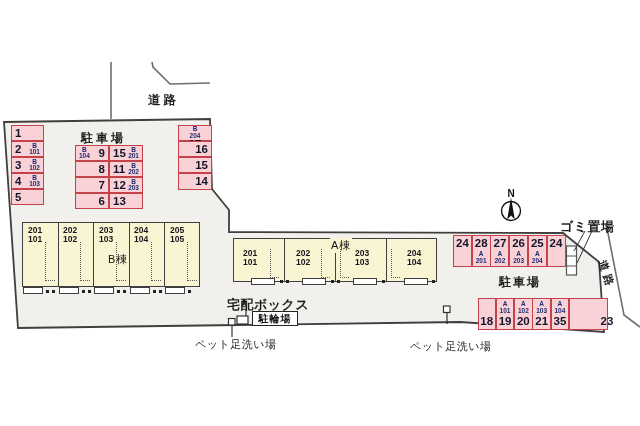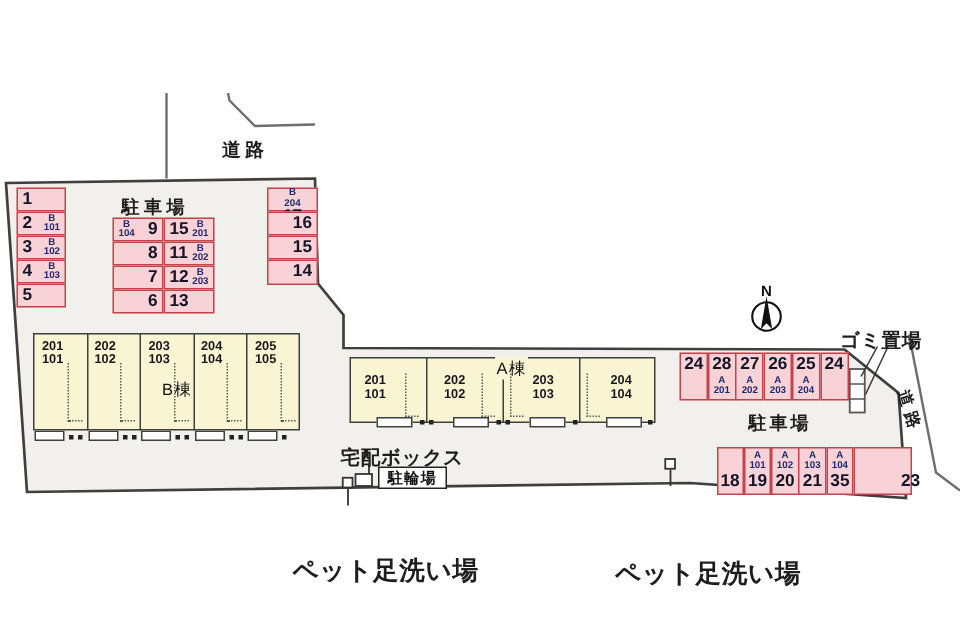--- a/index.html
+++ b/index.html
@@ -24,21 +24,21 @@
   .bname{position:absolute;font-weight:normal;font-size:11px;color:#111;letter-spacing:1px;}
   .stairs{position:absolute;border-left:1.6px dotted #5a5a5a;border-bottom:1.6px dotted #5a5a5a;}
   .entry{position:absolute;box-sizing:border-box;background:#fff;border:1.2px solid #3f3f3f;height:7px;}
   .mark{position:absolute;width:3px;height:3px;background:#222;}
 
   
   .lbl{position:absolute;color:#1d1d1d;white-space:nowrap;}
   .lbl-road{font-size:12.5px;font-weight:bold;letter-spacing:3px;}
   .lbl-park{font-size:12px;font-weight:bold;letter-spacing:3px;}
   .lbl-small{font-size:13px;font-weight:bold;letter-spacing:0.5px;}
-  .lbl-pet{font-size:17px;font-weight:bold;letter-spacing:0.5px;margin-top:32px;}
+  .lbl-pet{font-size:11px;font-weight:normal;letter-spacing:0.5px;}
   .boxed{position:absolute;box-sizing:border-box;background:#fff;border:1.6px solid #222;
          font-size:10px;font-weight:bold;display:flex;align-items:center;justify-content:center;
          letter-spacing:1px;color:#111;}
   .rot{transform-origin:left top;transform:rotate(72deg);font-size:11px;font-weight:bold;letter-spacing:4px;}
 </style>
 </head>
 <body>
 
 <div id="stage">
 

